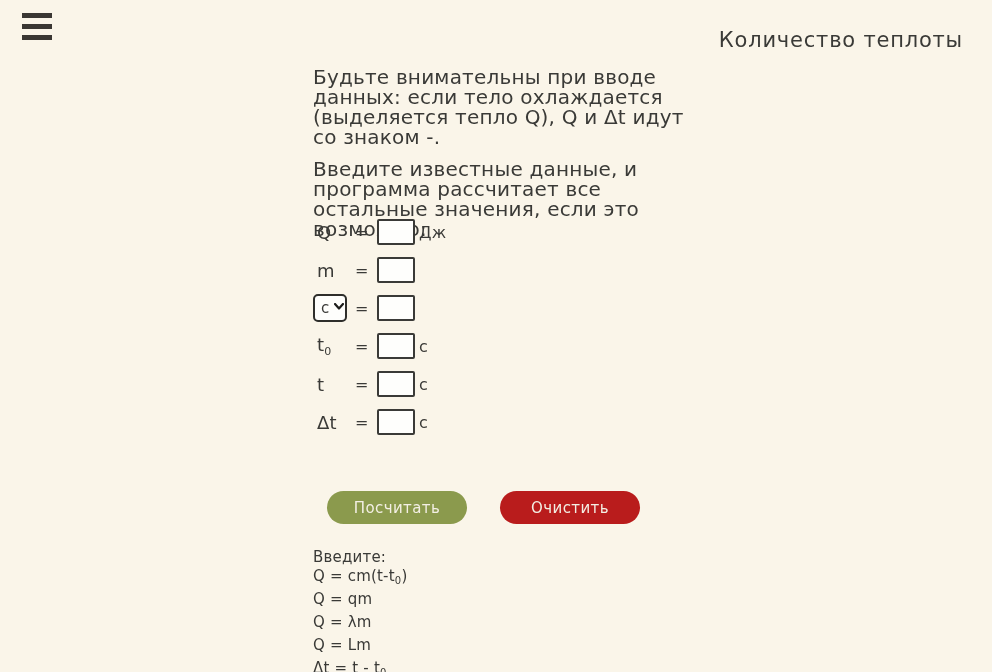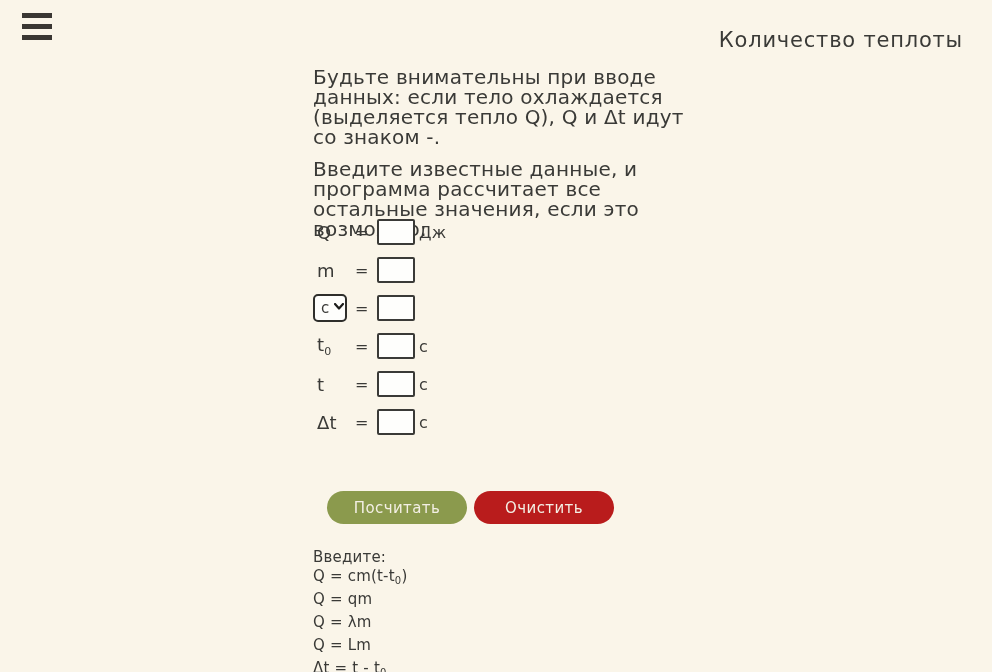--- a/index.html
+++ b/index.html
@@ -126,21 +126,21 @@
     pointer-events: none;
     line-height: 0;
   }
 
   
   .btn-row {
     position: absolute;
     left: 327px;
     top: 491px;
     display: flex;
-    gap: 7px;
+    gap: 33px;
   }
   .btn {
     width: 140px;
     height: 33px;
     border: none;
     border-radius: 17px;
     font-family: "DejaVu Sans", sans-serif;
     font-size: 15px;
     letter-spacing: 0.4px;
     color: #F3EFE4;

